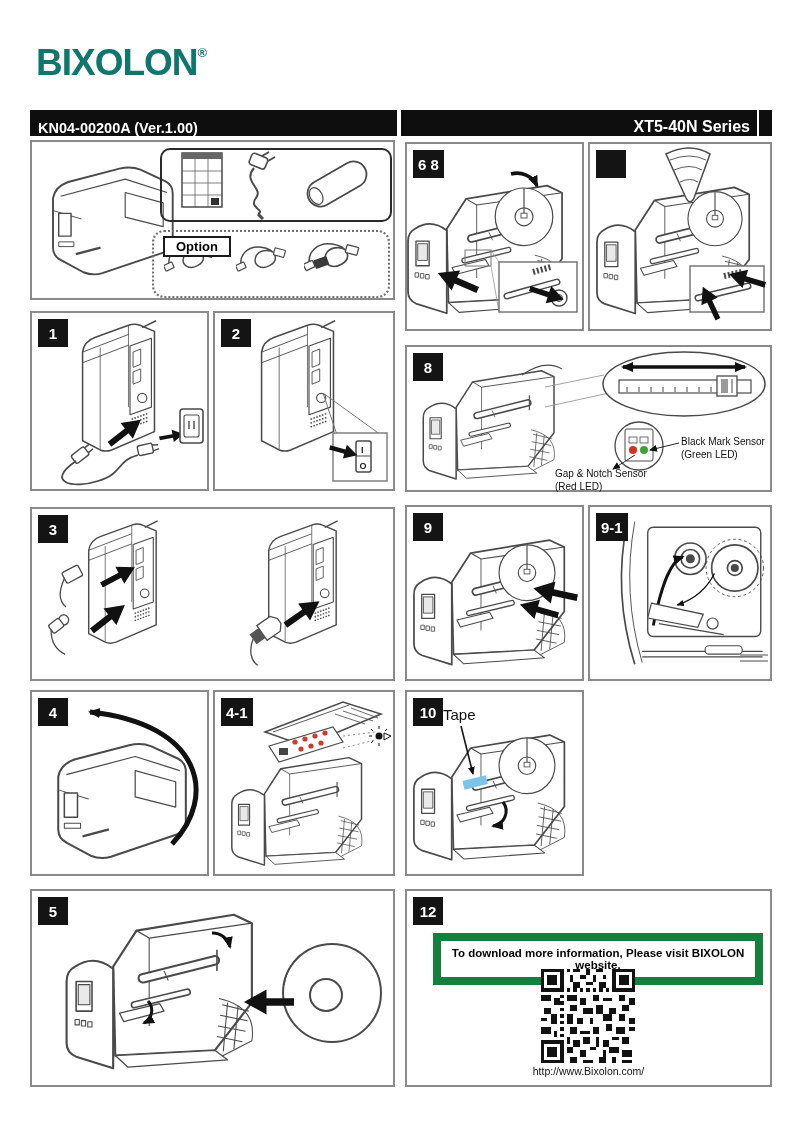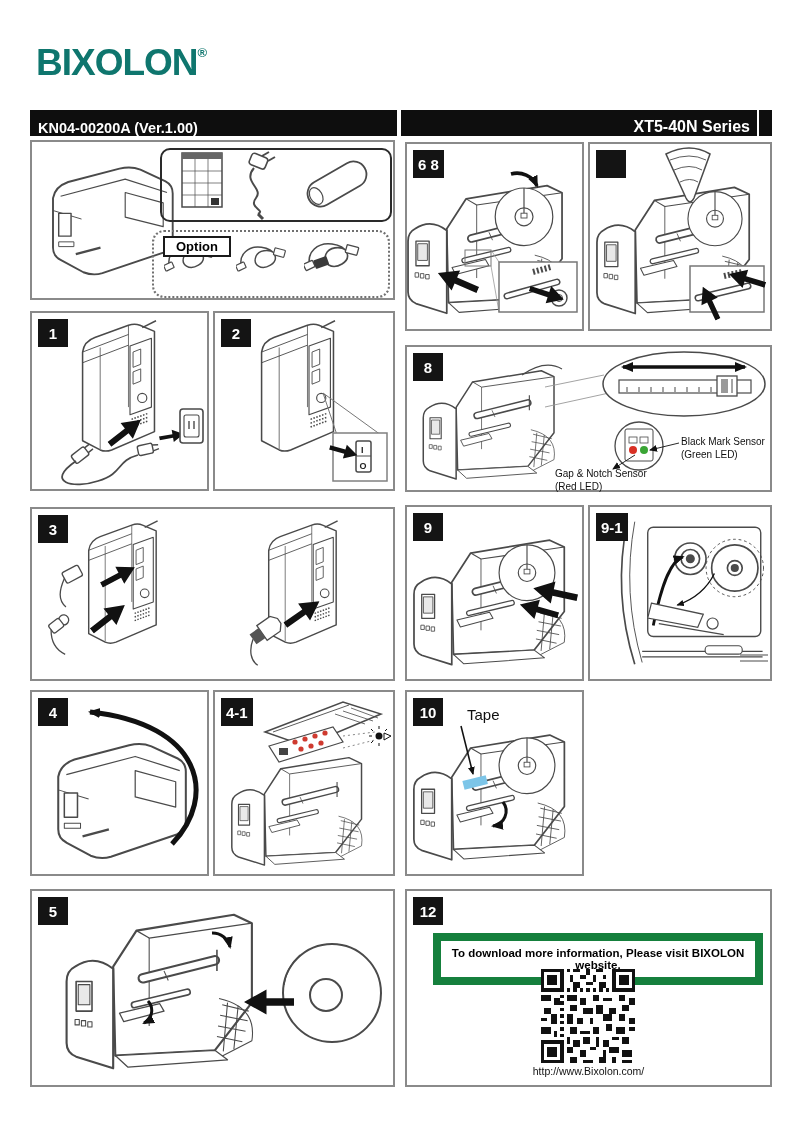--- a/index.html
+++ b/index.html
@@ -29,21 +29,21 @@
                border:2px solid #2a2a2a; border-radius:10px; z-index:1; }
   .option-dotted { position:absolute; left:120px; top:88px; width:234px; height:64px;
                border:2px dotted #707070; border-radius:12px; z-index:1; }
   .option-label { position:absolute; left:131px; top:74px; border:2px solid #1a1a1a; background:#fff;
                font-weight:bold; font-size:13px; padding:1px 11px; z-index:3;margin-top:20px; }
 
   
   .s-label { position:absolute; font-size:10px; line-height:1.3; color:#101010; z-index:2; }
 
   
-  .tape-label { position:absolute; left:36px; top:14px; font-size:15px; color:#101010; z-index:2;padding-left:24px; }
+  .tape-label { position:absolute; left:36px; top:14px; font-size:15px; color:#101010; z-index:2; }
 
   
   .dl-box { position:absolute; left:26px; top:42px; width:306px; border:8px solid #15803d;
             font-size:11.5px; font-weight:bold; text-align:center; padding:6px 4px; z-index:2; }
   .qr     { position:absolute; left:134px; top:78px; width:94px; height:94px; z-index:2; }
   .url    { position:absolute; left:0; top:174px; width:100%; text-align:center; font-size:10.5px;
             color:#101010; z-index:2; }
 </style>
 </head>
 <body>

